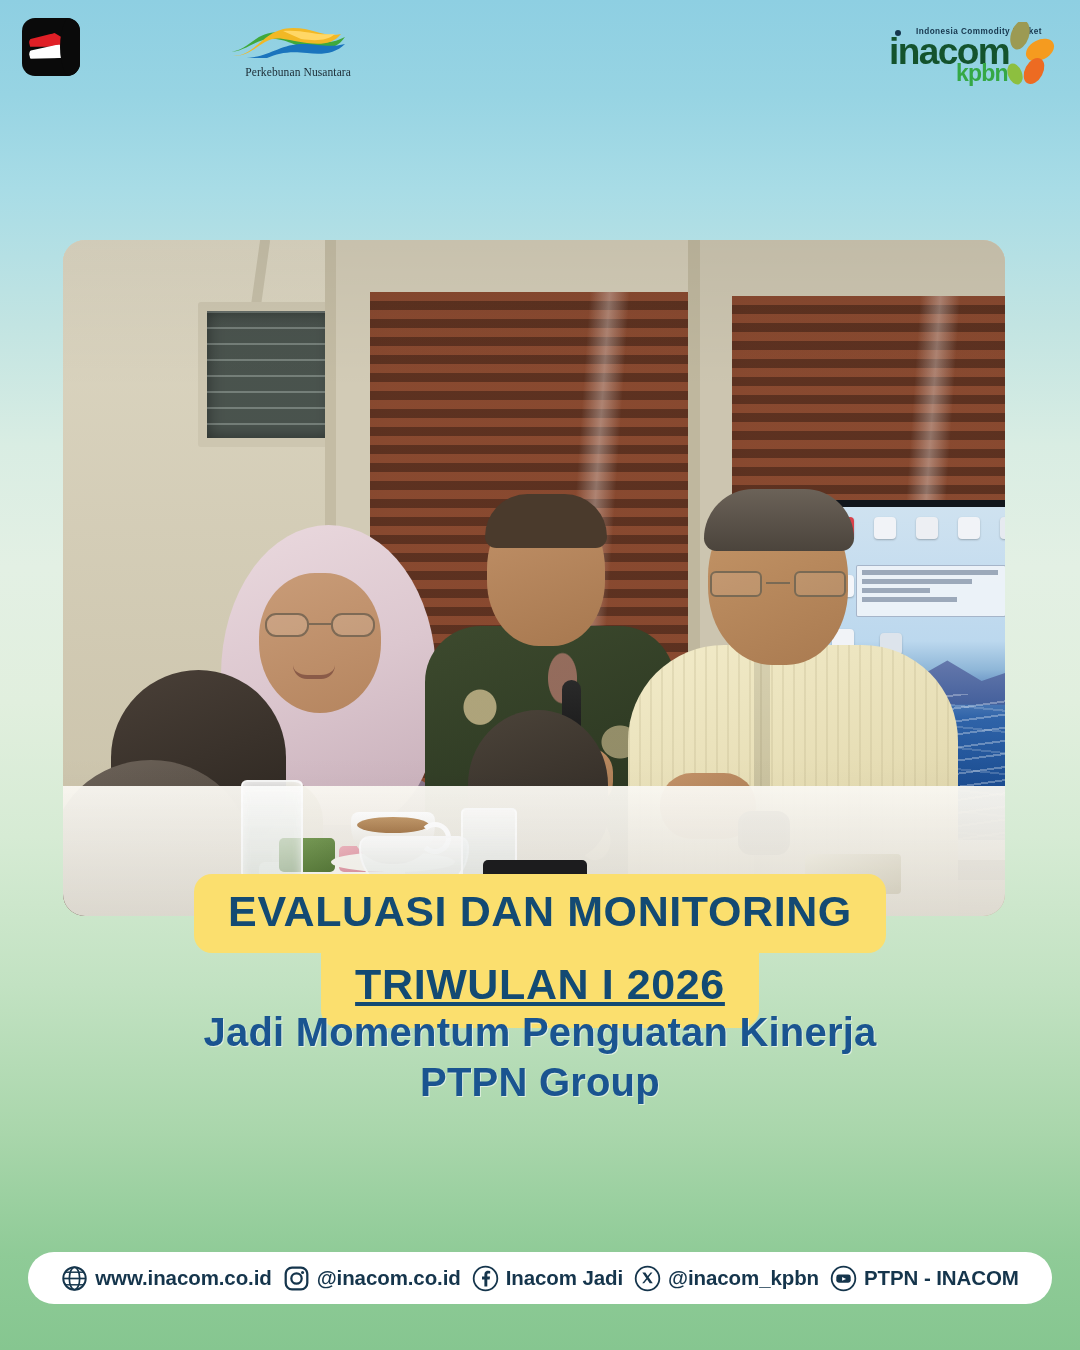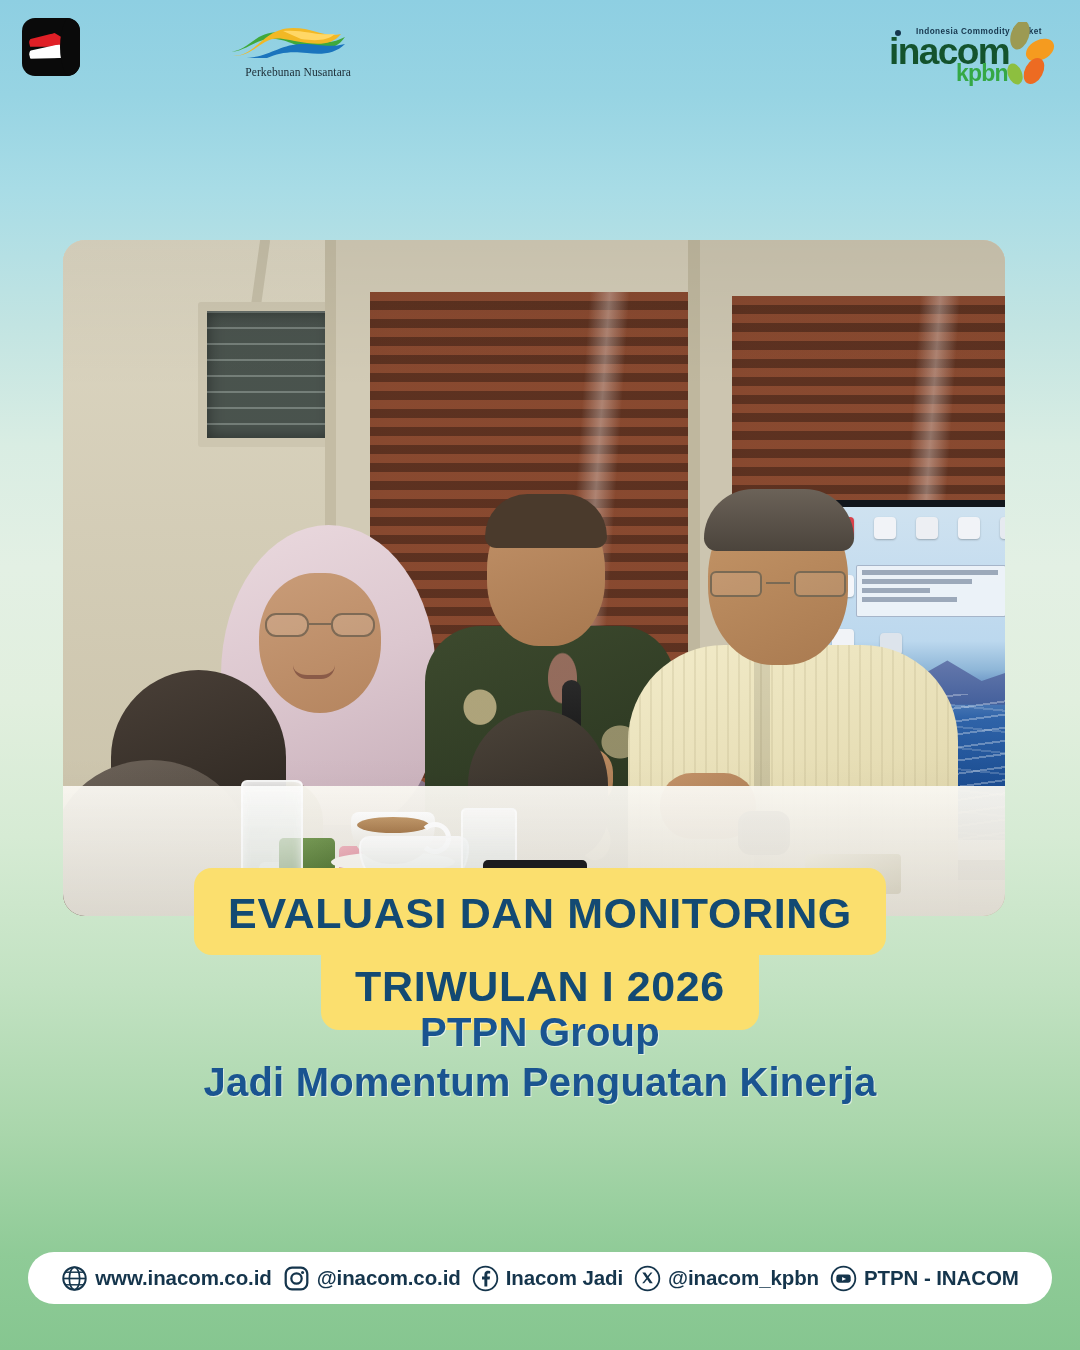--- a/index.html
+++ b/index.html
@@ -361,22 +361,22 @@
     background:linear-gradient(180deg, rgba(0,0,0,.05) 0%, rgba(0,0,0,0) 22%, rgba(0,0,0,0) 76%, rgba(0,0,0,.06) 100%);
   }
 
   
   .title-wrap { position:absolute; left:0; top:868px; width:1080px; text-align:center; z-index:6; }
   .title-line {
     display:inline-block; background:#FBDF6E; color:#134A73;
     font-size:43px; font-weight:bold; letter-spacing:0.6px;
     line-height:1; white-space:nowrap;
   }
-  .title-line.l1 { padding:24px 34px 20px 34px; border-radius:18px 18px 18px 18px; }
-  .title-line.l2 { padding:16px 34px 22px 34px; border-radius:0 0 18px 18px; margin-top:-6px; }
+  .title-line.l1 { padding:16px 34px 20px 34px; border-radius:18px 18px 18px 18px;margin-top:6px; }
+  .title-line.l2 { padding:16px 34px 22px 34px; border-radius:0 0 18px 18px; margin-top:-6px;text-decoration:underline; }
 
   
   .subtitle {
     position:absolute; left:0; top:1008px; width:1080px; text-align:center;
     color:#1A5490; font-size:40px; font-weight:bold; line-height:1.24;
     letter-spacing:0.2px; text-shadow:1px 1px 0 rgba(255,255,255,.55);
     z-index:6;
   }
   .subtitle span { display:block; }
 
@@ -548,22 +548,22 @@
     <div class="photo-shade"></div>
   </div>
 </div>
 
 <div class="title-wrap">
   <div class="title-line l1">EVALUASI DAN MONITORING</div><br>
   <div class="title-line l2">TRIWULAN I 2026</div>
 </div>
 
 <div class="subtitle">
+  <span>Jadi Momentum Penguatan Kinerja</span>
   <span>PTPN Group</span>
-  <span>Jadi Momentum Penguatan Kinerja</span>
 </div>
 
 <div class="footer">
 
   <div class="f-item">
     <svg class="f-ico" viewBox="0 0 24 24">
       <circle cx="12" cy="12" r="10" fill="none" stroke="#15354C" stroke-width="1.7"></circle>
       <ellipse cx="12" cy="12" rx="4.6" ry="10" fill="none" stroke="#15354C" stroke-width="1.5"></ellipse>
       <line x1="2" y1="12" x2="22" y2="12" stroke="#15354C" stroke-width="1.5"></line>
       <line x1="4" y1="6.4" x2="20" y2="6.4" stroke="#15354C" stroke-width="1.3"></line>

